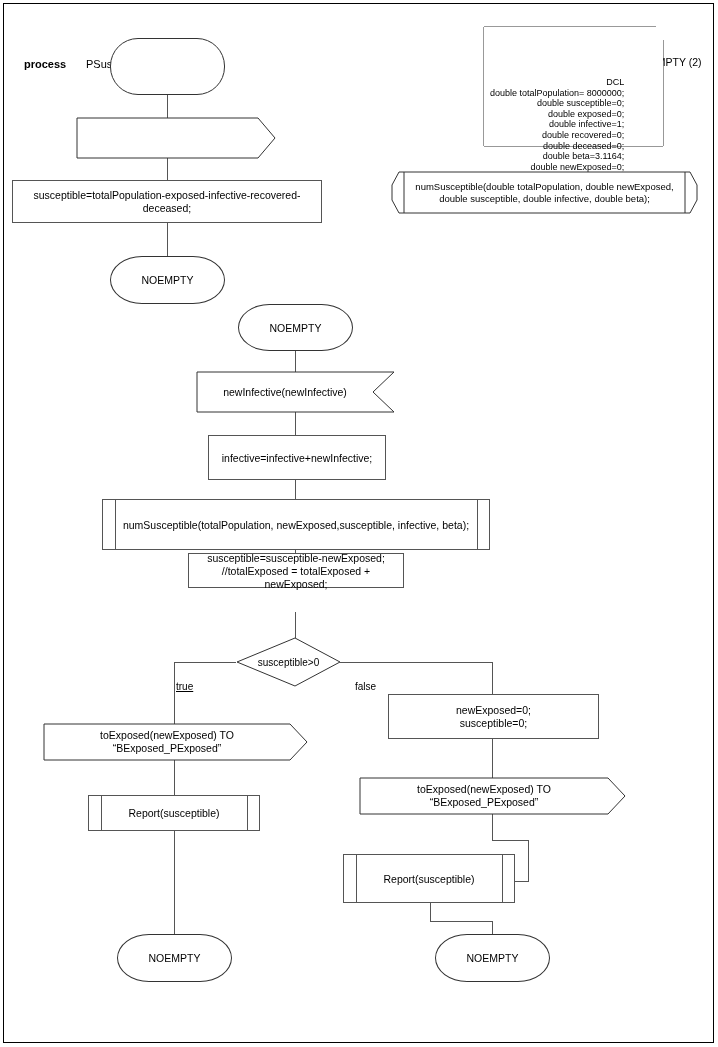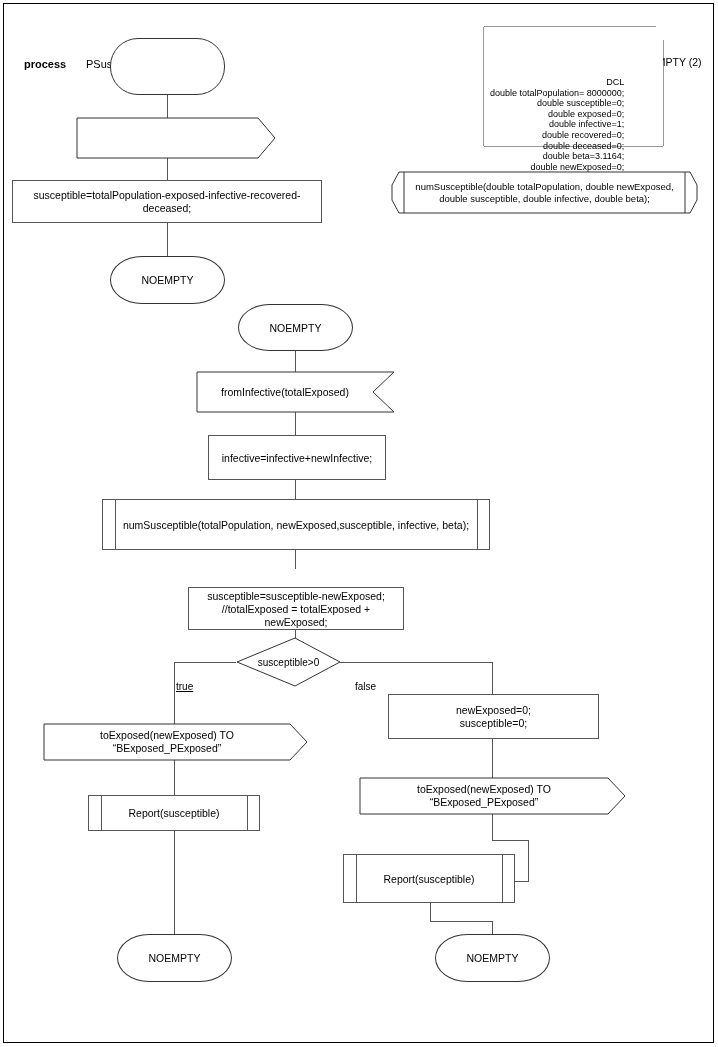--- a/index.html
+++ b/index.html
@@ -107,34 +107,34 @@
   </div>
 
   <div class="node state-s" style="left:238px;top:304px;width:115px;height:47px;">
     <div class="txt">NOEMPTY</div>
   </div>
 
   <svg width="718" height="1047">
     <polygon class="sh-dark" points="197,372 394,372 373,392 394,412 197,412"></polygon>
   </svg>
   <div class="node" style="left:197px;top:372px;width:176px;height:40px;">
-    <div class="txt">fromInfective(totalExposed)</div>
+    <div class="txt">newInfective(newInfective)</div>
   </div>
 
   <div class="node rect" style="left:208px;top:435px;width:178px;height:45px;">
     <div class="txt">infective=infective+newInfective;</div>
   </div>
 
   <div class="node rect" style="left:102px;top:499px;width:388px;height:51px;">
     <div class="txt">numSusceptible(totalPopulation, newExposed,susceptible, infective, beta);</div>
   </div>
   <div class="line vl" style="left:115px;top:500px;height:49px;"></div>
   <div class="line vl" style="left:477px;top:500px;height:49px;"></div>
 
-  <div class="node rect" style="left:188px;top:587px;width:216px;height:43px;">
+  <div class="node rect" style="left:188px;top:553px;width:216px;height:35px;">
     <div class="txt">susceptible=susceptible-newExposed;
 //totalExposed = totalExposed + newExposed;</div>
   </div>
 
   <svg width="718" height="1047">
     <polygon class="sh-dark" points="295,638 340,662 295,686 237,662"></polygon>
   </svg>
   <div class="node" style="left:237px;top:638px;width:103px;height:48px;">
     <div class="txt" style="font-size:10px;">susceptible&gt;0</div>
   </div>

